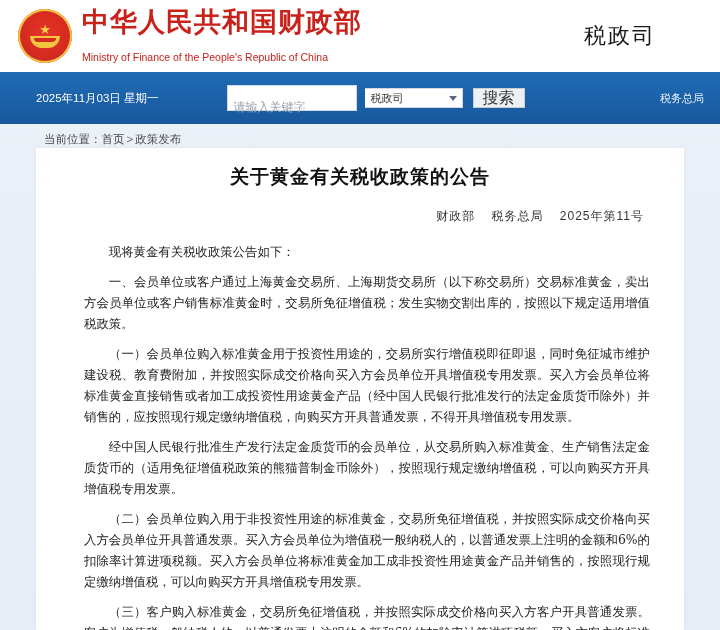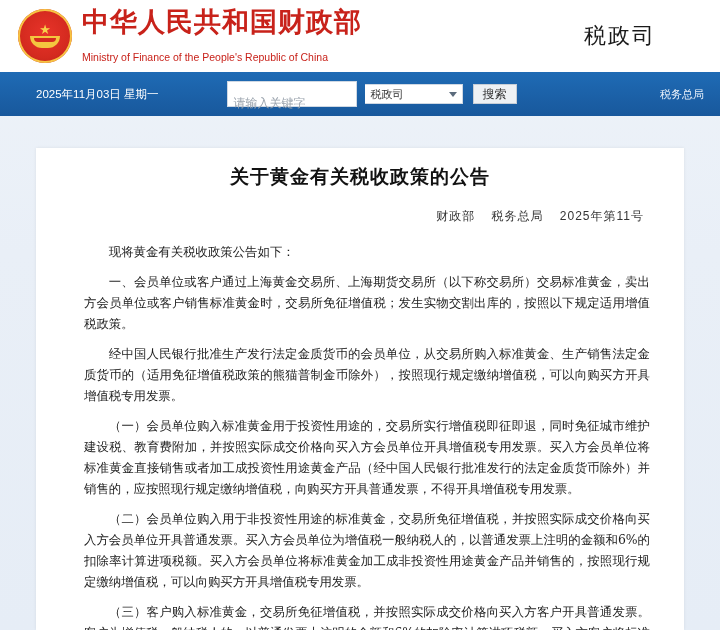--- a/index.html
+++ b/index.html
@@ -98,21 +98,21 @@
     top: 50%;
     transform: translateY(-50%);
     font-family: "DejaVu Serif", serif;
     font-size: 22px;
     color: #1a1a1a;
     letter-spacing: 2px;
   }
 
   
   .navbar {
-    height: 44px;
+    height: 52px;
     background: linear-gradient(180deg, #1f6bb5 0%, #18589c 100%);
     display: flex;
     align-items: center;
     padding: 0 14px;
     box-sizing: border-box;
     position: relative;
   }
   .nav-date {
     color: #ffffff;
     font-size: 11.5px;
@@ -162,21 +162,21 @@
     border-left: 4px solid transparent;
     border-right: 4px solid transparent;
     border-top: 5px solid #5b6b7c;
   }
   .search-btn {
     margin-left: 10px;
     height: 20px;
     padding: 0 9px;
     background: #eef1f4;
     border: 1px solid #c7ced6;
-    font-size: 12px;
+    font-size: 16px;
     color: #333;
     line-height: 18px;
     box-sizing: border-box;
   }
   .back-home {
     position: absolute;
     right: 16px;
     top: 50%;
     transform: translateY(-50%);
     color: #eaf2fb;
@@ -277,35 +277,41 @@
       <div class="search-input">请输入关键字</div>
       <div class="search-select">
         <span>税政司</span>
         <span class="caret"></span>
       </div>
       <div class="search-btn">搜索</div>
     </div>
     <div class="back-home">税务总局</div>
   </div>
 
+  <div class="breadcrumb-bar">
+    <span>当前位置：</span>
+    <span class="crumb">首页</span>
+    <span class="sep">&gt;</span>
+    <span class="crumb">政策发布</span>
+  </div>
 
   <div class="gutter-left"></div>
   <div class="gutter-right"></div>
 
   <div class="content-card">
     <div class="doc-title">关于黄金有关税收政策的公告</div>
     <div class="doc-meta">
       <span>财政部</span>
       <span>税务总局</span>
       <span>2025年第11号</span>
     </div>
     <div class="doc-body">
       <p>现将黄金有关税收政策公告如下：</p>
       <p>一、会员单位或客户通过上海黄金交易所、上海期货交易所（以下称交易所）交易标准黄金，卖出方会员单位或客户销售标准黄金时，交易所免征增值税；发生实物交割出库的，按照以下规定适用增值税政策。</p>
+      <p>（一）会员单位购入标准黄金用于投资性用途的，交易所实行增值税即征即退，同时免征城市维护建设税、教育费附加，并按照实际成交价格向买入方会员单位开具增值税专用发票。买入方会员单位将标准黄金直接销售或者加工成投资性用途黄金产品（经中国人民银行批准发行的法定金质货币除外）并销售的，应按照现行规定缴纳增值税，向购买方开具普通发票，不得开具增值税专用发票。</p>
       <p>经中国人民银行批准生产发行法定金质货币的会员单位，从交易所购入标准黄金、生产销售法定金质货币的（适用免征增值税政策的熊猫普制金币除外），按照现行规定缴纳增值税，可以向购买方开具增值税专用发票。</p>
-      <p>（一）会员单位购入标准黄金用于投资性用途的，交易所实行增值税即征即退，同时免征城市维护建设税、教育费附加，并按照实际成交价格向买入方会员单位开具增值税专用发票。买入方会员单位将标准黄金直接销售或者加工成投资性用途黄金产品（经中国人民银行批准发行的法定金质货币除外）并销售的，应按照现行规定缴纳增值税，向购买方开具普通发票，不得开具增值税专用发票。</p>
       <p>（二）会员单位购入用于非投资性用途的标准黄金，交易所免征增值税，并按照实际成交价格向买入方会员单位开具普通发票。买入方会员单位为增值税一般纳税人的，以普通发票上注明的金额和6%的扣除率计算进项税额。买入方会员单位将标准黄金加工成非投资性用途黄金产品并销售的，按照现行规定缴纳增值税，可以向购买方开具增值税专用发票。</p>
       <p>（三）客户购入标准黄金，交易所免征增值税，并按照实际成交价格向买入方客户开具普通发票。客户为增值税一般纳税人的，以普通发票上注明的金额和6%的扣除率计算进项税额。买入方客户将标准黄金直接销售或者加工后销售的，按照现行规定缴纳增值税，可以向购买方开具增值税专用发票。</p>
 
     </div>
   </div>
 
 </div>
 
 </body></html>

